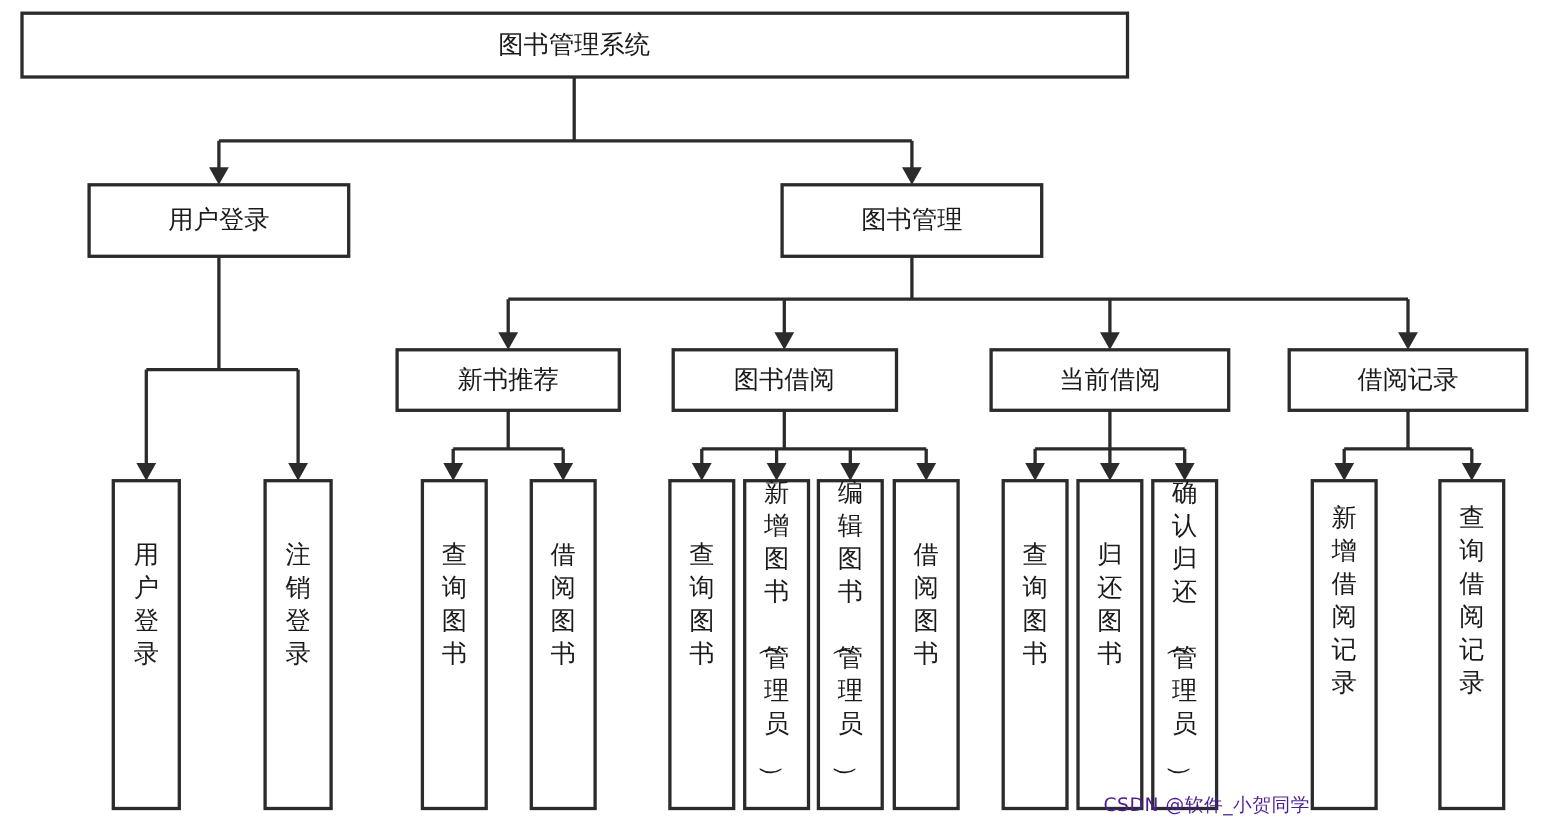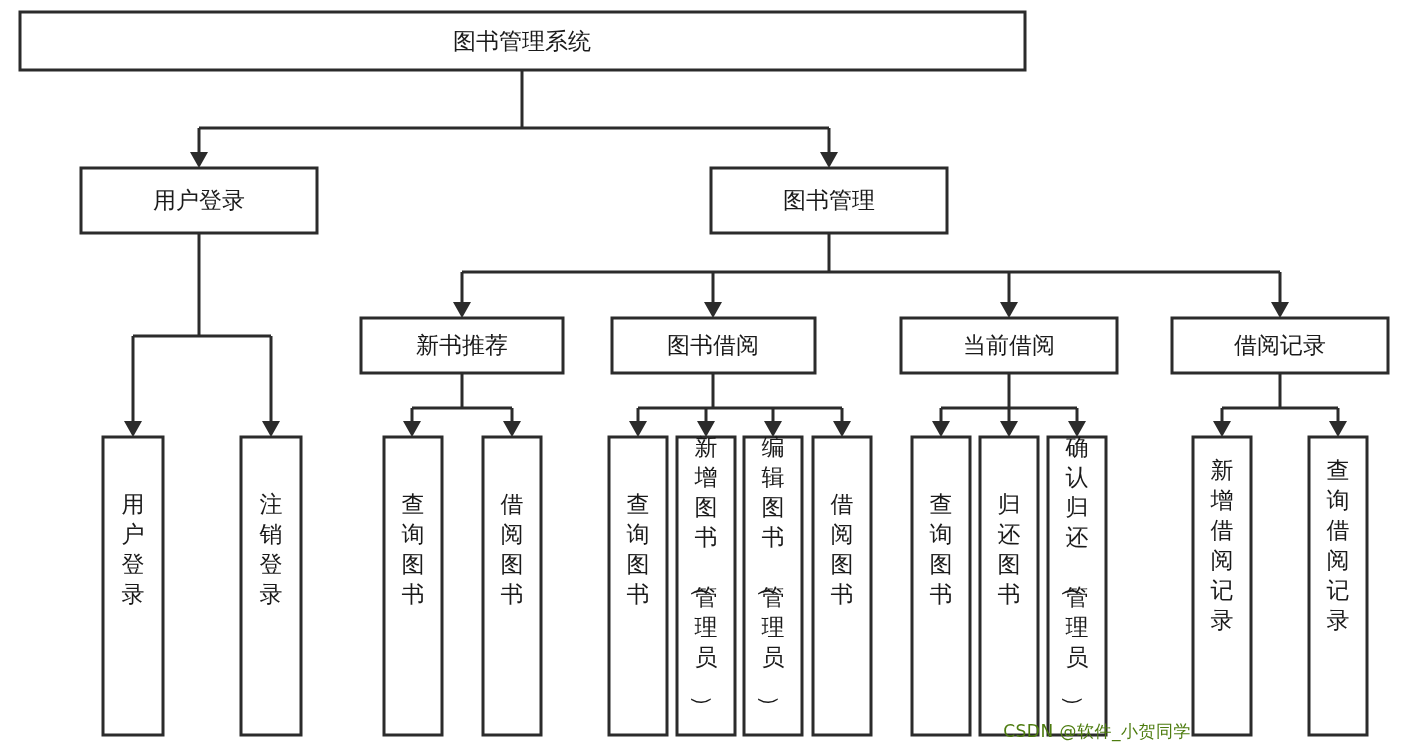--- a/index.html
+++ b/index.html
@@ -49,21 +49,21 @@
   .arrow-head {
     fill: #2b2b2b;
     stroke: none;
   }
   .watermark {
     position: absolute;
     right: 8px;
     bottom: 4px;
     font-family: "DejaVu Sans", "Liberation Sans", sans-serif;
     font-size: 17px;
-    color: #4d7c0f;
+    color: #4c1d95;
     white-space: nowrap;
     letter-spacing: 0.5px;
     user-select: none;
   }
 </style>
 </head>
 <body>
 
 <div id="diagram-root">
 

